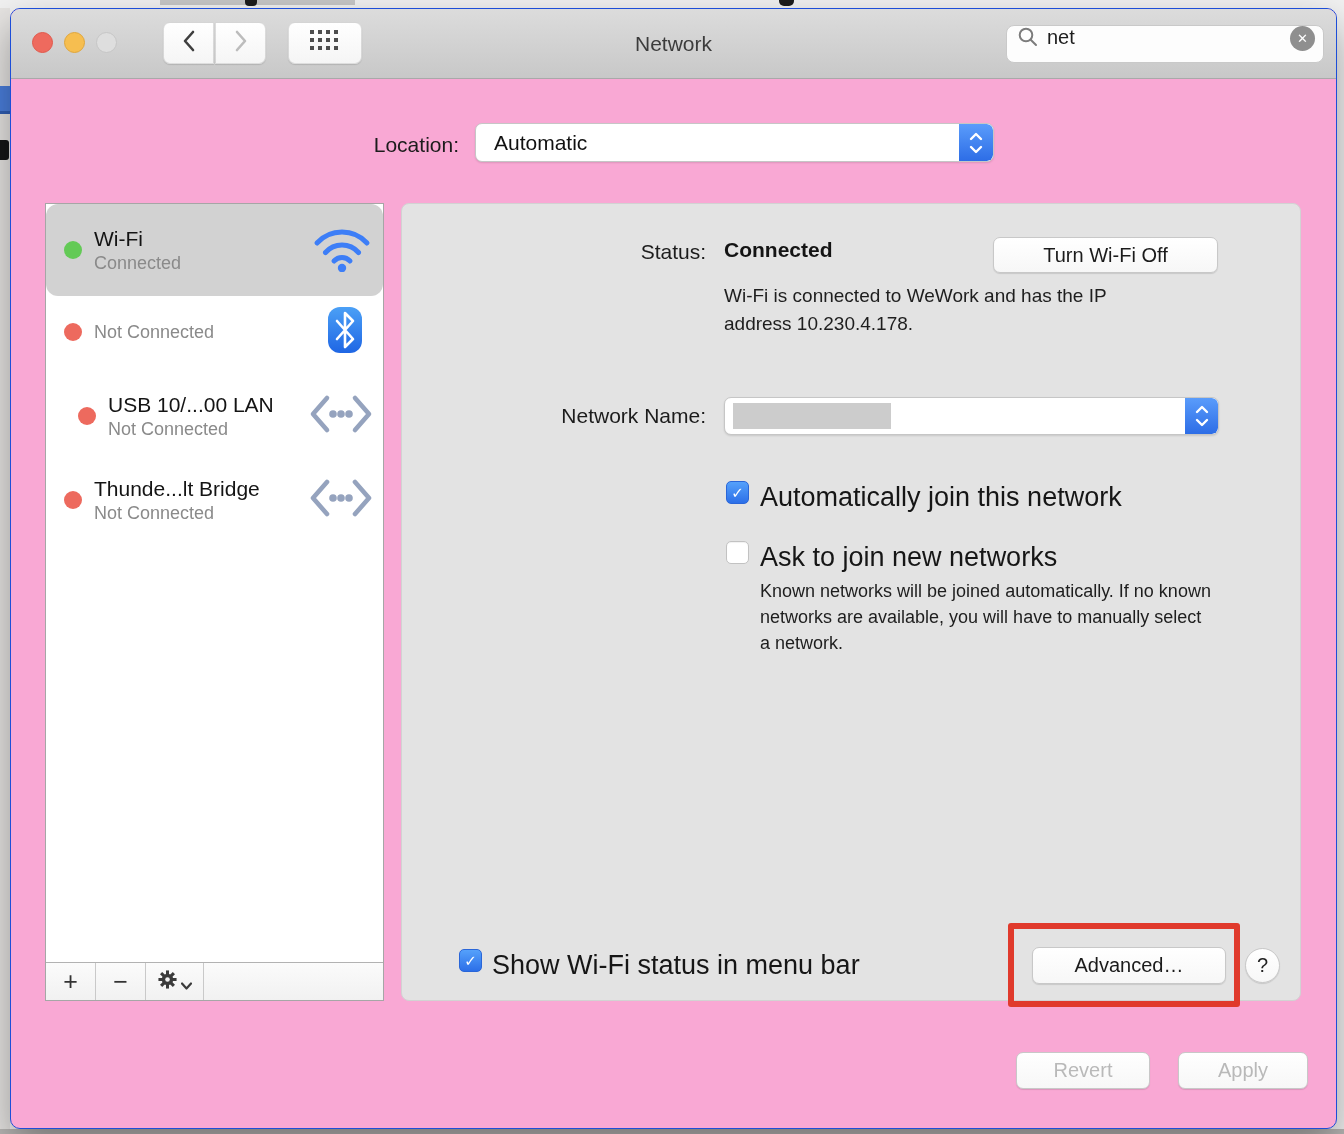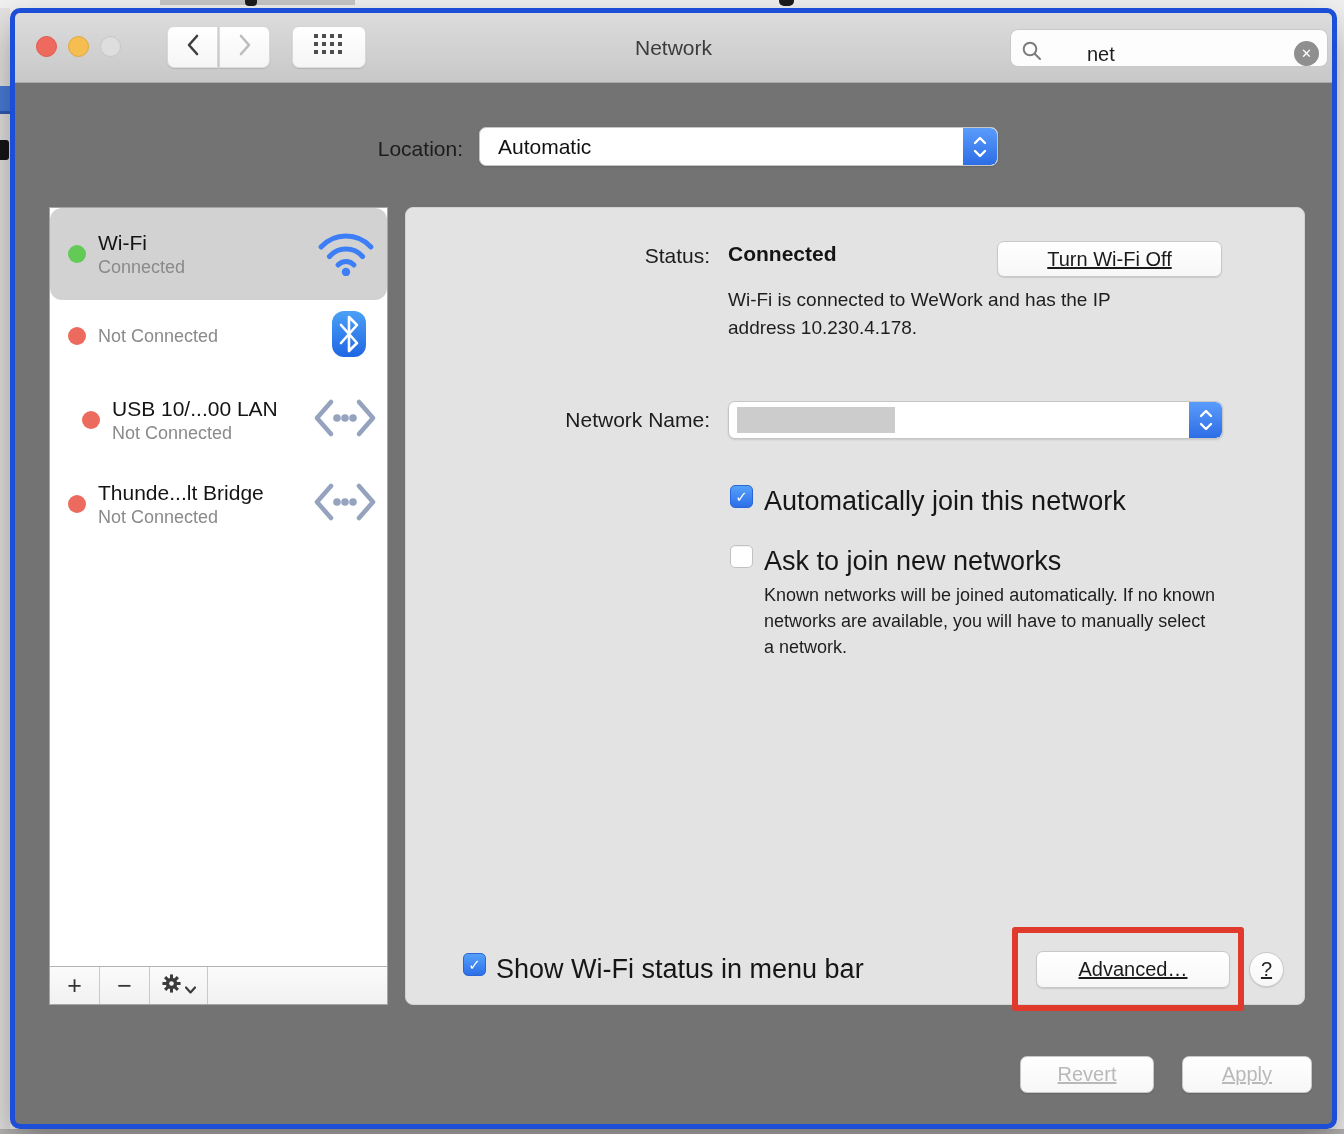--- a/index.html
+++ b/index.html
@@ -16,21 +16,21 @@
   .bg-left-strip   { position:absolute; left:0; top:8px; width:10px; height:1121px; background:#e6e4e2; }
   .bg-left-blue    { position:absolute; left:0; top:86px; width:10px; height:28px; background:#4a7edc; border-bottom:3px solid #2f5db4; }
   .bg-left-glyph   { position:absolute; left:0; top:140px; width:9px; height:20px; background:#161616; border-radius:0 3px 3px 0; }
   .bg-top-tab      { position:absolute; left:160px; top:0; width:195px; height:5px; background:#c6c6c6; }
   .bg-top-glyph-1  { position:absolute; left:245px; top:0; width:12px; height:6px; background:#1c1c1c; border-radius:0 0 4px 4px; }
   .bg-top-glyph-2  { position:absolute; left:779px; top:0; width:15px; height:6px; background:#1c1c1c; border-radius:0 0 5px 5px; }
 
   
   .window {
     position:absolute; left:10px; top:8px; width:1327px; height:1121px;
-    background:#737373; border:5px solid #1d4ed8; border-radius:10px;
+    background:#f9a8d4; border:1px solid #1d4ed8; border-radius:10px;
     box-shadow:0 18px 40px rgba(0,0,0,.35);
     overflow:hidden;
   }
   .titlebar {
     position:absolute; left:0; top:0; width:100%; height:70px;
     background:linear-gradient(#dcdcdc,#c8c8c8);
     border-bottom:1px solid #a9a9a9;
   }
   .traffic { position:absolute; top:23px; width:21px; height:21px; border-radius:50%; }
   .t-red    { left:21px; background:#ee6a5e; border:1px solid #e1584b; }
@@ -49,21 +49,21 @@
   .nav-grid    { left:277px; width:74px; }
 
   .win-title {
     position:absolute; left:0; top:0; width:100%; height:70px;
     display:flex; align-items:center; justify-content:center;
     font-size:21px; color:#3c3c3c;
   }
   .searchbox {
     position:absolute; left:995px; top:16px; width:318px; height:38px;
     background:#fdfdfd; border:1px solid #c9c9c9; border-radius:8px;
-    display:flex; align-items:flex-end; padding:0 8px 0 10px;gap:36px;
+    display:flex; align-items:flex-start; padding:0 8px 0 10px;
   }
   .searchbox input {
     flex:1; border:none; outline:none; background:transparent;
     font-size:20px; color:#1e1e1e; font-family:inherit; min-width:0; margin-left:8px;
   }
   .search-clear {
     width:25px; height:25px; border-radius:50%; background:#8f8f8f;
     color:#ffffff; font-size:13px; font-weight:bold;
     display:flex; align-items:center; justify-content:center; flex:0 0 auto;
   }
@@ -120,21 +120,21 @@
     background:#e3e3e3; border:1px solid #d2d2d2; border-radius:8px;
   }
   .plabel { position:absolute; font-size:21px; color:#1c1c1c; text-align:left; }
   .status-label { right:594px; top:36px; }
   .status-value { position:absolute; left:322px; top:34px; font-size:21px; font-weight:bold; color:#141414; }
   .btn {
     background:linear-gradient(#ffffff,#f7f7f7);
     border:1px solid #c8c8c8; border-radius:7px;
     box-shadow:0 1px 1px rgba(0,0,0,.12);
     font-size:20px; color:#1b1b1b; font-family:inherit;
-    display:flex; align-items:center; justify-content:center;text-decoration:underline;
+    display:flex; align-items:center; justify-content:center;
   }
   .turnoff-btn { position:absolute; left:591px; top:33px; width:225px; height:36px; }
   .status-desc { position:absolute; left:322px; top:78px; width:400px; font-size:19px; line-height:28px; color:#1e1e1e; }
 
   .netname-label { right:594px; top:200px; }
   .popup-netname { left:322px; top:193px; width:495px; height:38px; position:absolute; }
   .redacted { width:158px; height:26px; background:#cccccc; margin-left:8px; }
   .popup-spacer { flex:1; }
 
   .checkbox {

